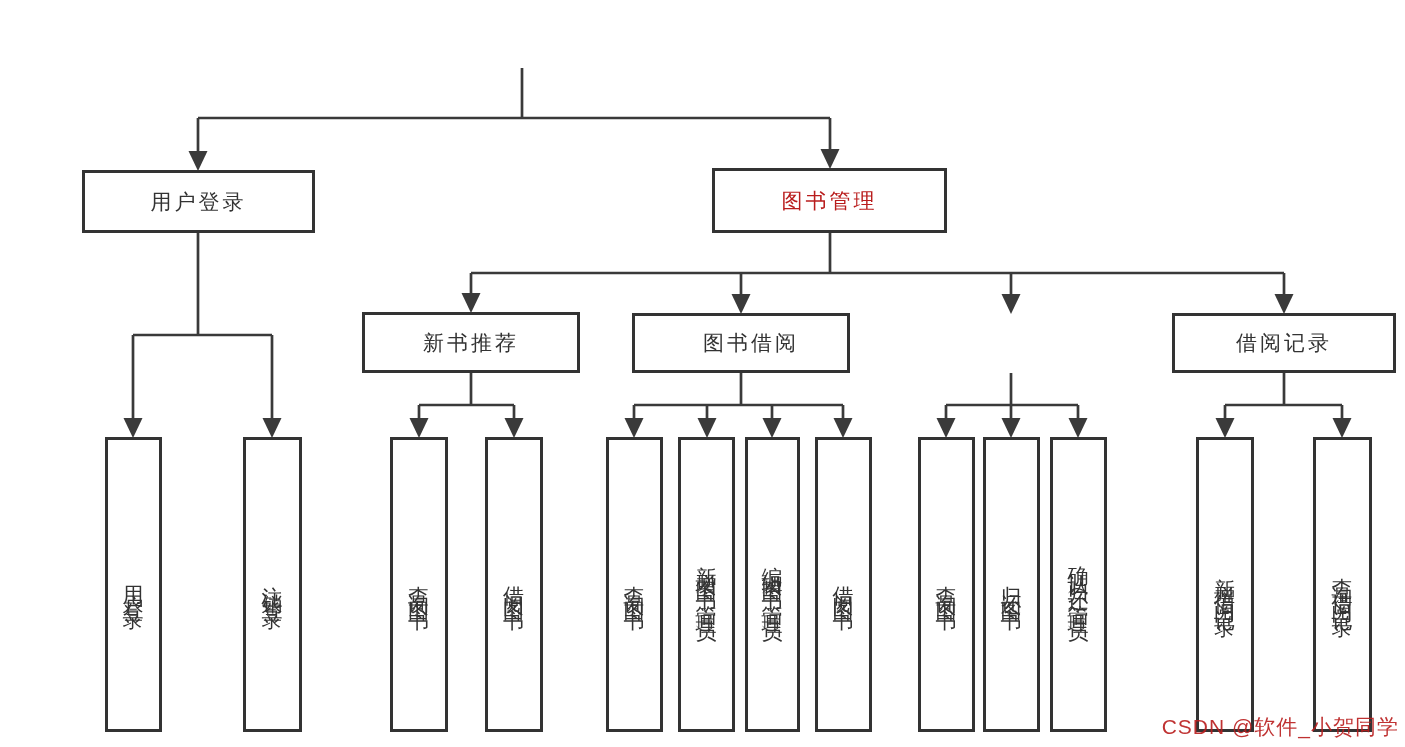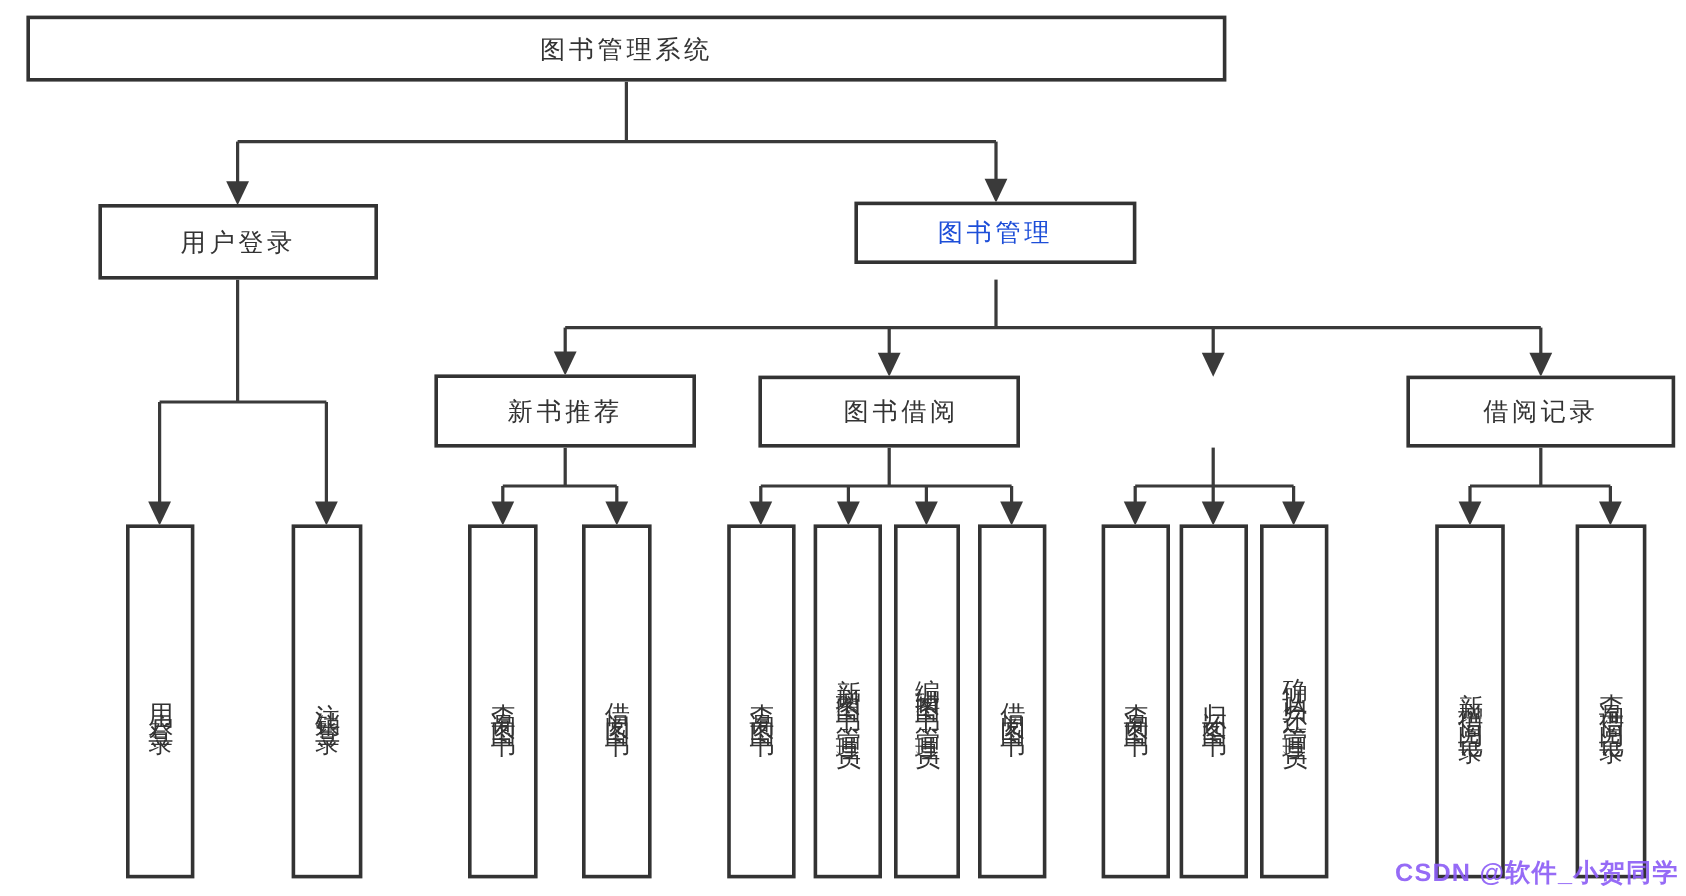--- a/index.html
+++ b/index.html
@@ -77,28 +77,25 @@
       <line x1="1078" y1="405" x2="1078" y2="426" stroke="#3a3a3a" stroke-width="2.7"></line>
       <polygon points="1068.5,418 1087.5,418 1078,438" fill="#3a3a3a"></polygon>
       <line x1="1284" y1="373" x2="1284" y2="405" stroke="#3a3a3a" stroke-width="2.7"></line>
       <line x1="1225" y1="405" x2="1342" y2="405" stroke="#3a3a3a" stroke-width="2.7"></line>
       <line x1="1225" y1="405" x2="1225" y2="426" stroke="#3a3a3a" stroke-width="2.7"></line>
       <polygon points="1215.5,418 1234.5,418 1225,438" fill="#3a3a3a"></polygon>
       <line x1="1342" y1="405" x2="1342" y2="426" stroke="#3a3a3a" stroke-width="2.7"></line>
       <polygon points="1332.5,418 1351.5,418 1342,438" fill="#3a3a3a"></polygon>
     </svg>
 
-  <div class="node h" style="left: 22px; top: 13px; width: 1000px; height: 55px; border-color: rgb(51, 51, 51); color: rgb(51, 51, 51);">
-    <span>图书管理系统</span>
-  </div>
 
   <div class="node h" style="left: 82px; top: 170px; width: 233px; height: 63px; border-color: rgb(51, 51, 51); color: rgb(51, 51, 51);">
     <span>用户登录</span>
   </div>
-  <div class="node h" style="left: 712px; top: 168px; width: 235px; height: 52px; border-color: rgb(51, 51, 51); color: #1d4ed8;">
+  <div class="node h" style="left: 712px; top: 168px; width: 235px; height: 65px; border-color: rgb(51, 51, 51); color: #b91c1c;">
     <span>图书管理</span>
   </div>
 
   <div class="node h" style="left: 362px; top: 312px; width: 218px; height: 61px; border-color: rgb(51, 51, 51); color: rgb(51, 51, 51); justify-content: center;">
     <span>新书推荐</span>
   </div>
   <div class="node h" style="left: 632px; top: 313px; width: 218px; height: 60px; border-color: rgb(51, 51, 51); color: rgb(51, 51, 51); padding-left: 20px;">
     <span>图书借阅</span>
   </div>
   <div class="node h" style="left: 1172px; top: 313px; width: 224px; height: 60px; border-color: rgb(51, 51, 51); color: rgb(51, 51, 51);">
@@ -138,14 +135,14 @@
   <div class="node v" style="left: 1050px; top: 437px; width: 57px; height: 295px; border-color: rgb(51, 51, 51); color: rgb(51, 51, 51);">
     <span>确认归还（管理员）</span>
   </div>
   <div class="node v" style="left: 1196px; top: 437px; width: 58px; height: 295px; border-color: rgb(51, 51, 51); color: rgb(51, 51, 51);">
     <span>新增借阅记录</span>
   </div>
   <div class="node v" style="left: 1313px; top: 437px; width: 59px; height: 295px; border-color: rgb(51, 51, 51); color: rgb(51, 51, 51);">
     <span>查询借阅记录</span>
   </div>
 
-  <div class="watermark" style="color: #8b5cf6; font-weight: bold;">CSDN @软件_小贺同学</div>
+  <div class="watermark" style="color: #b91c1c;">CSDN @软件_小贺同学</div>
 </div>
 
 </body></html>

